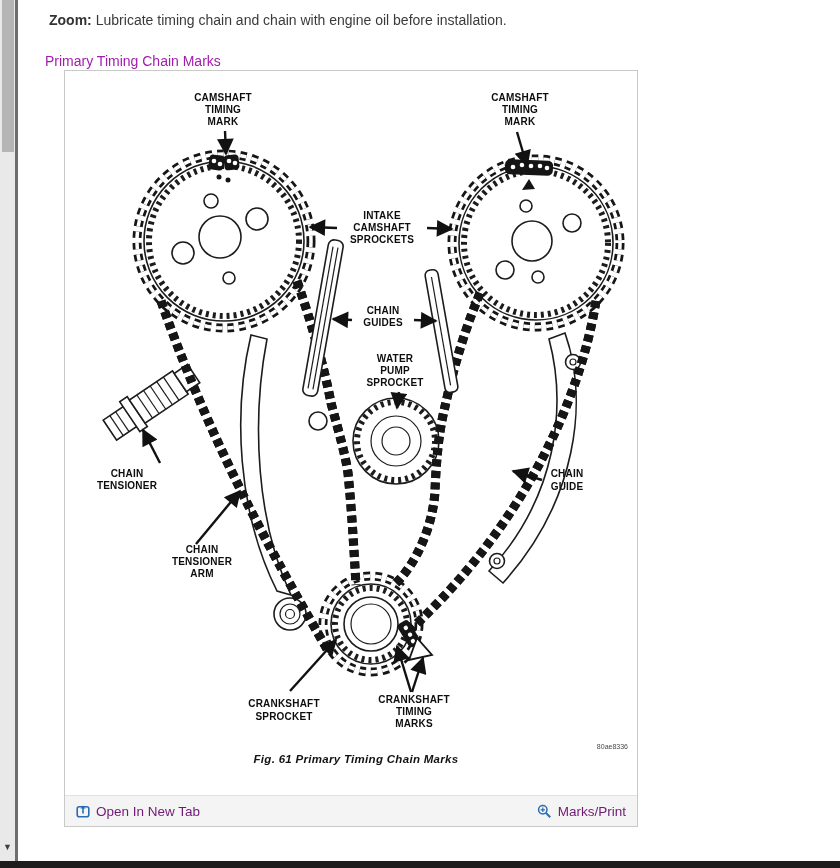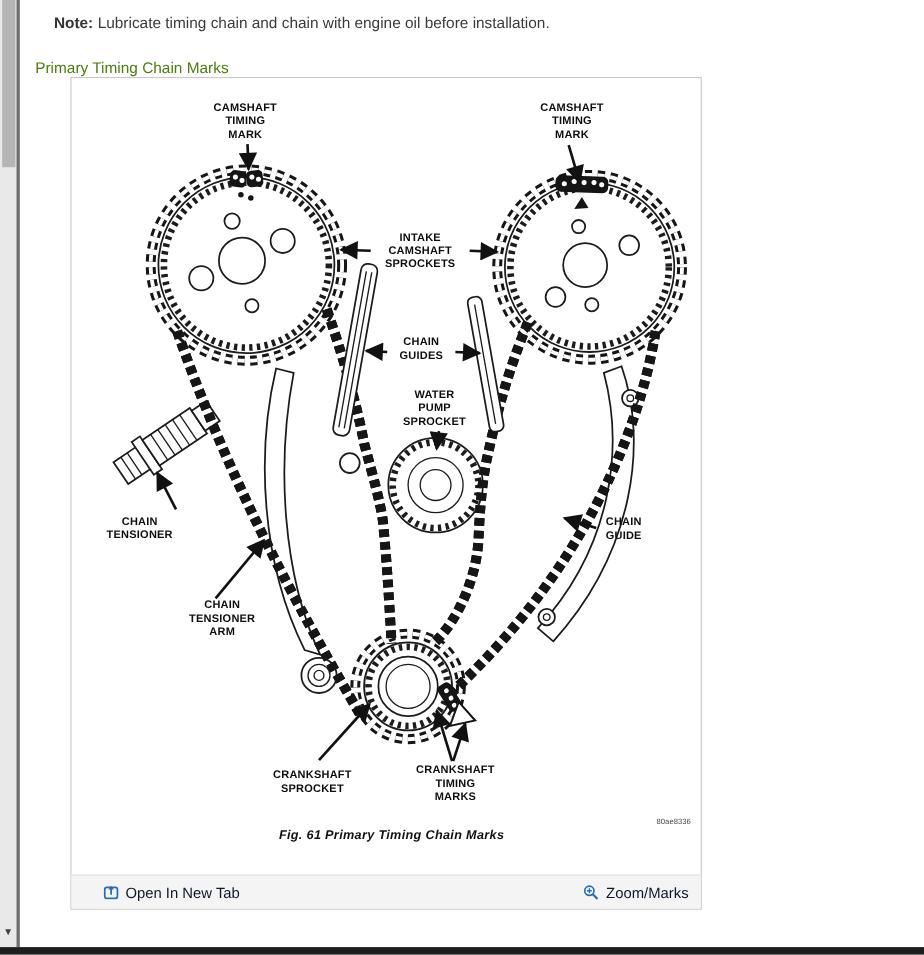--- a/index.html
+++ b/index.html
@@ -6,26 +6,26 @@
   body{width:840px;height:868px;background:#fff;font-family:"Liberation Sans",sans-serif;position:relative;overflow:hidden;}
 
   
   .vscroll-track{position:absolute;left:0;top:0;width:15px;height:861px;background:#e9e9e9;}
   .vscroll-edge{position:absolute;left:15px;top:0;width:3px;height:861px;background:#6e6e6e;}
   .vscroll-thumb{position:absolute;left:2px;top:0;width:12px;height:152px;background:#b5b5b5;}
   .scroll-arrow{position:absolute;left:1px;top:842px;width:13px;text-align:center;font-size:9px;color:#3f3f3f;line-height:10px;}
 
   .note{position:absolute;left:49px;top:12px;font-size:14px;color:#3a3a3a;}
   .note-label{font-weight:700;color:#333;margin-right:4px;}
-  .section-title{position:absolute;left:32px;top:53px;font-size:14px;color:#4d7c0f;}
+  .section-title{position:absolute;left:45px;top:53px;font-size:14px;color:#a21caf;}
 
   .figure-frame{position:absolute;left:64px;top:70px;width:572px;border:1px solid #c9c9c9;background:#fff;}
   svg.diagram{display:block;width:572px;height:724px;}
   .figure-footer{height:30px;background:#f4f4f4;border-top:1px solid #e2e2e2;display:flex;justify-content:space-between;align-items:center;padding:0 11px;font-size:13.5px;}
-  .link{display:flex;align-items:center;gap:6px;color:#0f172a;text-decoration:none;cursor:pointer;margin-left:18px;}
+  .link{display:flex;align-items:center;gap:6px;color:#701a75;text-decoration:none;cursor:pointer;}
   .link svg{display:block;}
 
   .bottom-strip{position:absolute;left:0;bottom:0;width:840px;height:7px;background:#1d1d1d;}
 
   
   .lbl{font-family:"Liberation Sans",sans-serif;font-size:10px;font-weight:bold;fill:#0d0d0d;letter-spacing:.2px;}
   .cap{font-family:"Liberation Sans",sans-serif;font-size:11.5px;font-weight:bold;font-style:italic;fill:#111;letter-spacing:.3px;}
   .ref{font-family:"Liberation Sans",sans-serif;font-size:7px;fill:#4a4a4a;}
   .arrow{stroke:#111;stroke-width:2.4;fill:none;marker-end:url(#ah);}
   .part{fill:#fff;stroke:#1c1c1c;stroke-width:1.6;}
@@ -40,21 +40,21 @@
 </head>
 <body>
 
 <div class="vscroll-track">
   <div class="vscroll-thumb"></div>
 </div>
 <div class="vscroll-edge"></div>
 <div class="scroll-arrow">▼</div>
 
 <div class="note">
-  <span class="note-label">Note:</span><span>Lubricate timing chain and chain with engine oil before installation.</span>
+  <span class="note-label">Zoom:</span><span>Lubricate timing chain and chain with engine oil before installation.</span>
 </div>
 <div class="section-title">Primary Timing Chain Marks</div>
 
 <div class="figure-frame">
 
 <svg class="diagram" viewBox="0 0 572 724" xmlns="http://www.w3.org/2000/svg">
   <defs>
     <marker id="ah" viewBox="0 0 10 10" refX="9" refY="5" markerWidth="9" markerHeight="7" orient="auto">
       <path d="M0 0 L10 5 L0 10 z" fill="#111"></path>
     </marker>
@@ -242,18 +242,18 @@
       </svg>
       <span>Open In New Tab</span>
     </a>
     <a class="link">
       <svg width="15" height="15" viewBox="0 0 15 15">
         <circle cx="5.8" cy="5.8" r="4.2" fill="none" stroke="#2a6cb3" stroke-width="1.5"></circle>
         <line x1="8.9" y1="8.9" x2="13.2" y2="13.2" stroke="#2a6cb3" stroke-width="2"></line>
         <line x1="3.6" y1="5.8" x2="8" y2="5.8" stroke="#2a6cb3" stroke-width="1.2"></line>
         <line x1="5.8" y1="3.6" x2="5.8" y2="8" stroke="#2a6cb3" stroke-width="1.2"></line>
       </svg>
-      <span>Zoom/Marks</span>
+      <span>Marks/Print</span>
     </a>
   </div>
 </div>
 
 <div class="bottom-strip"></div>
 
 </body></html>

